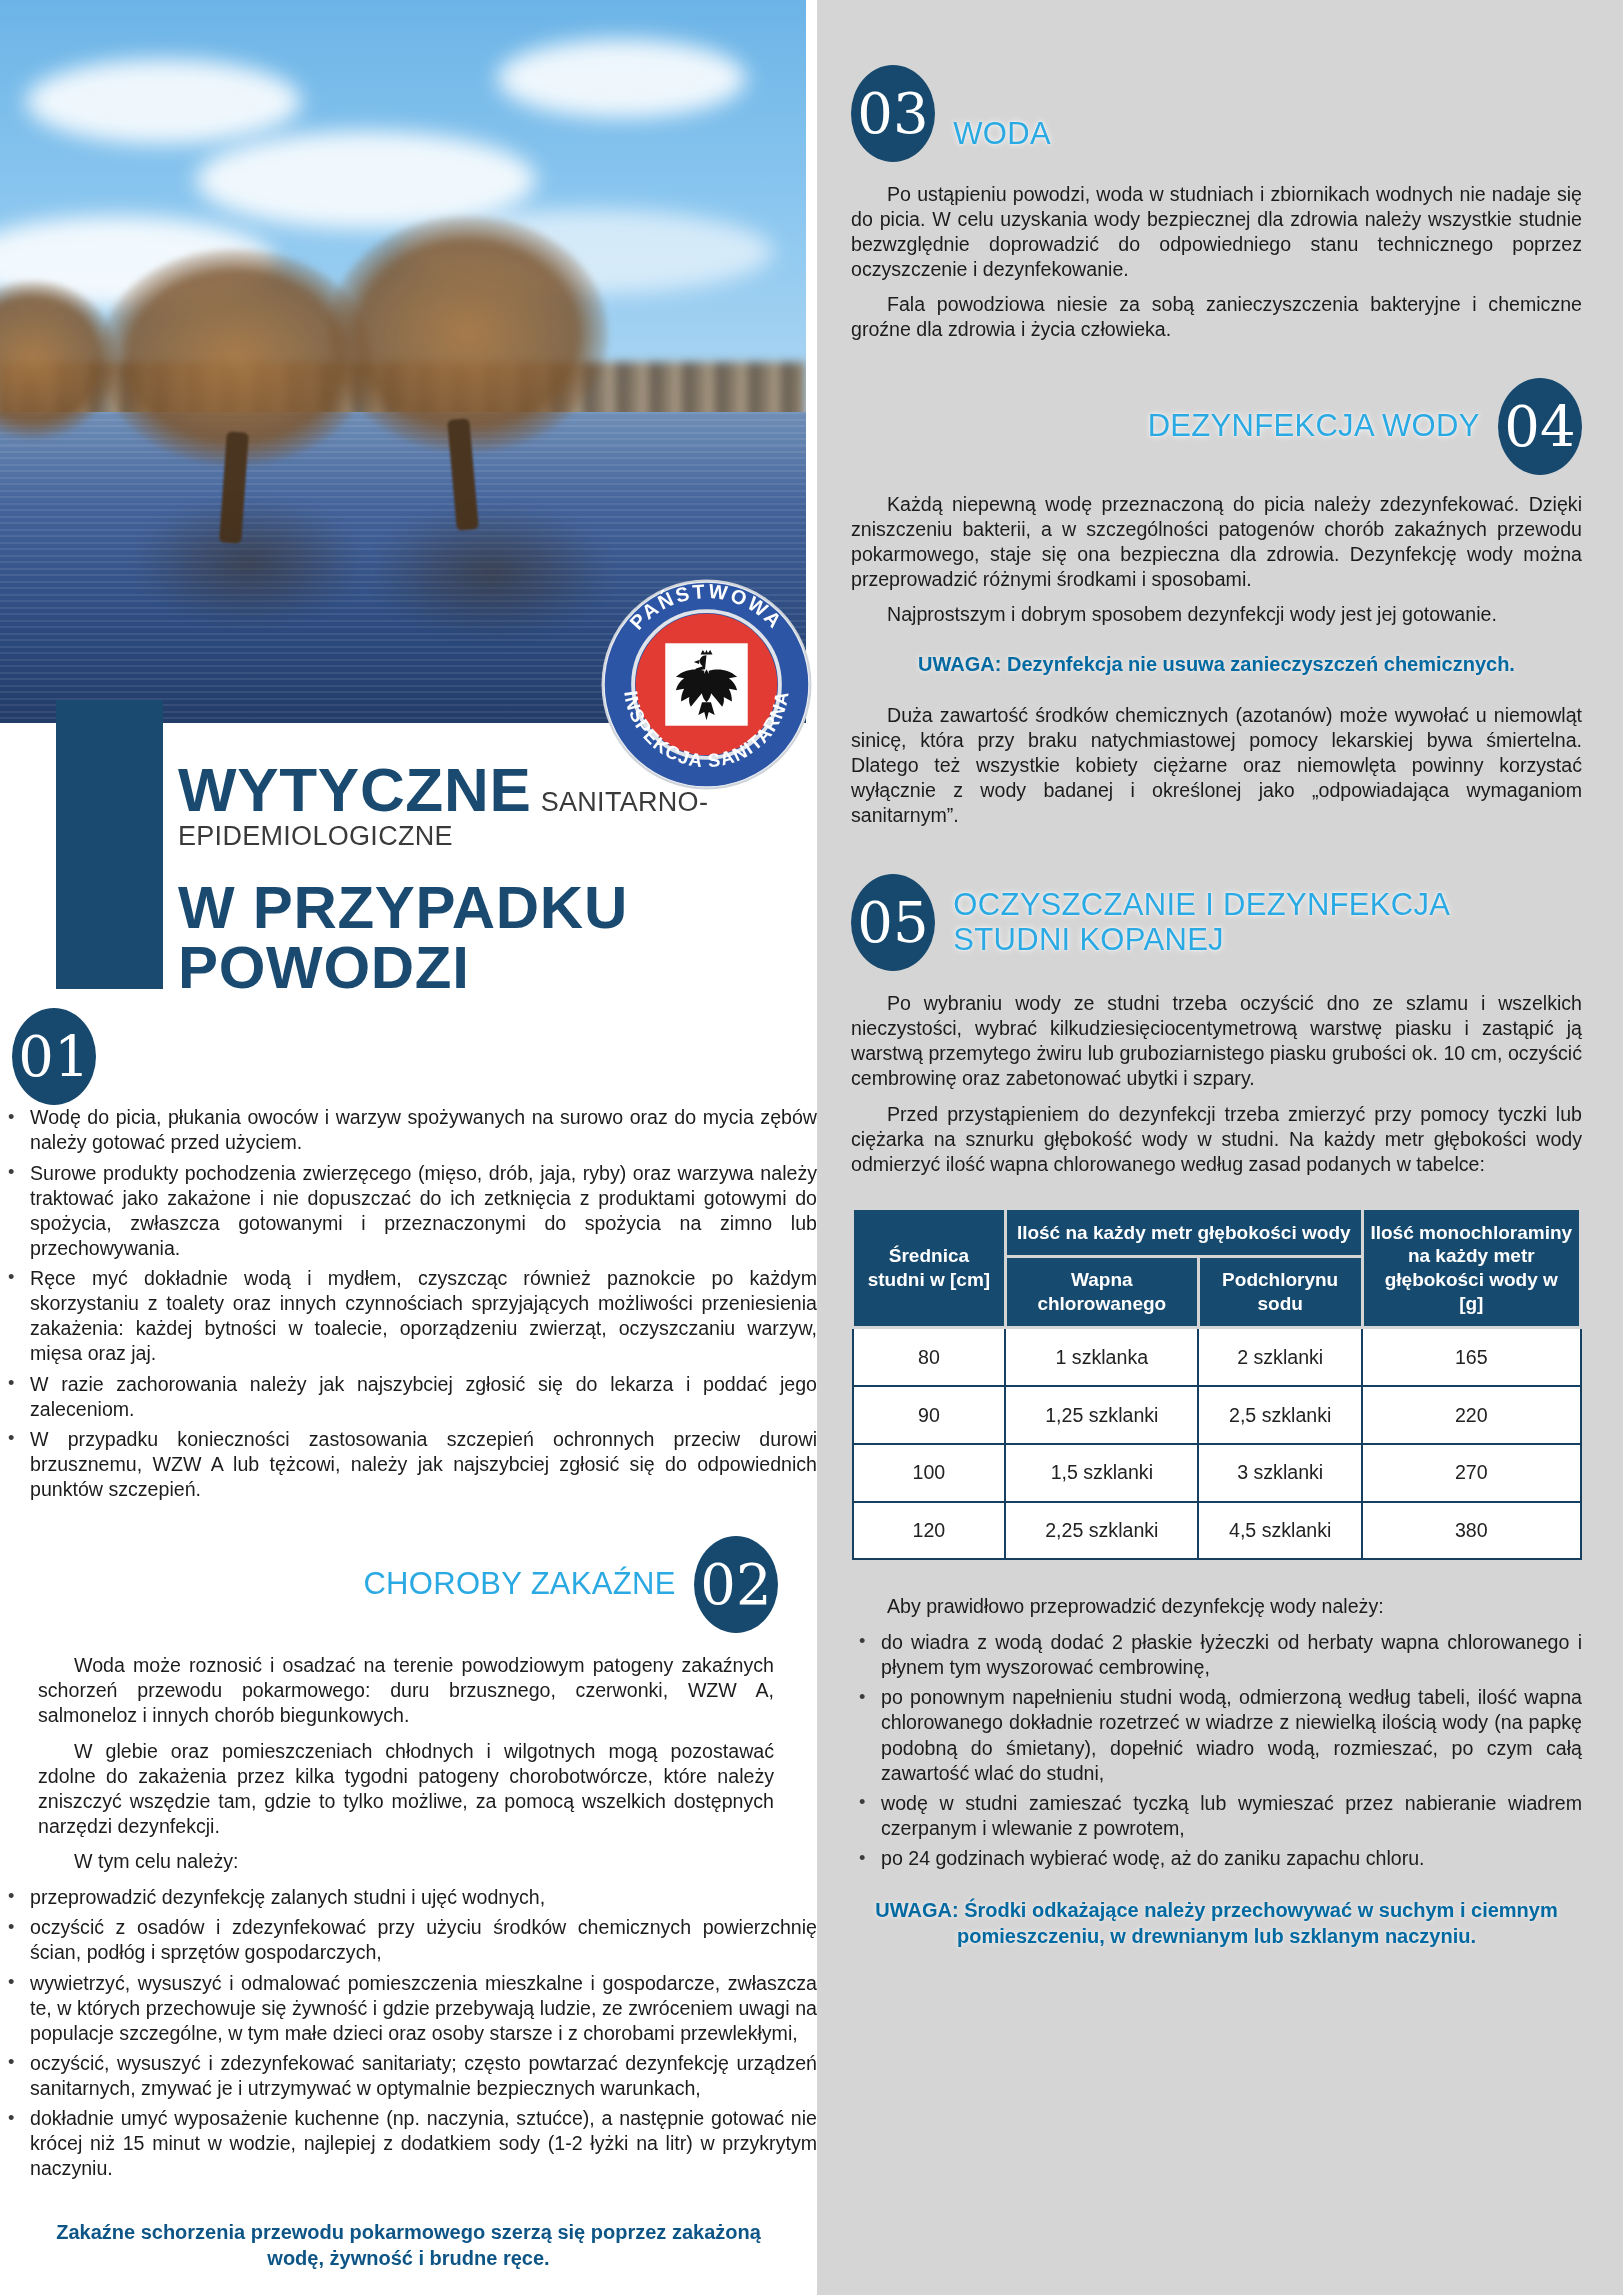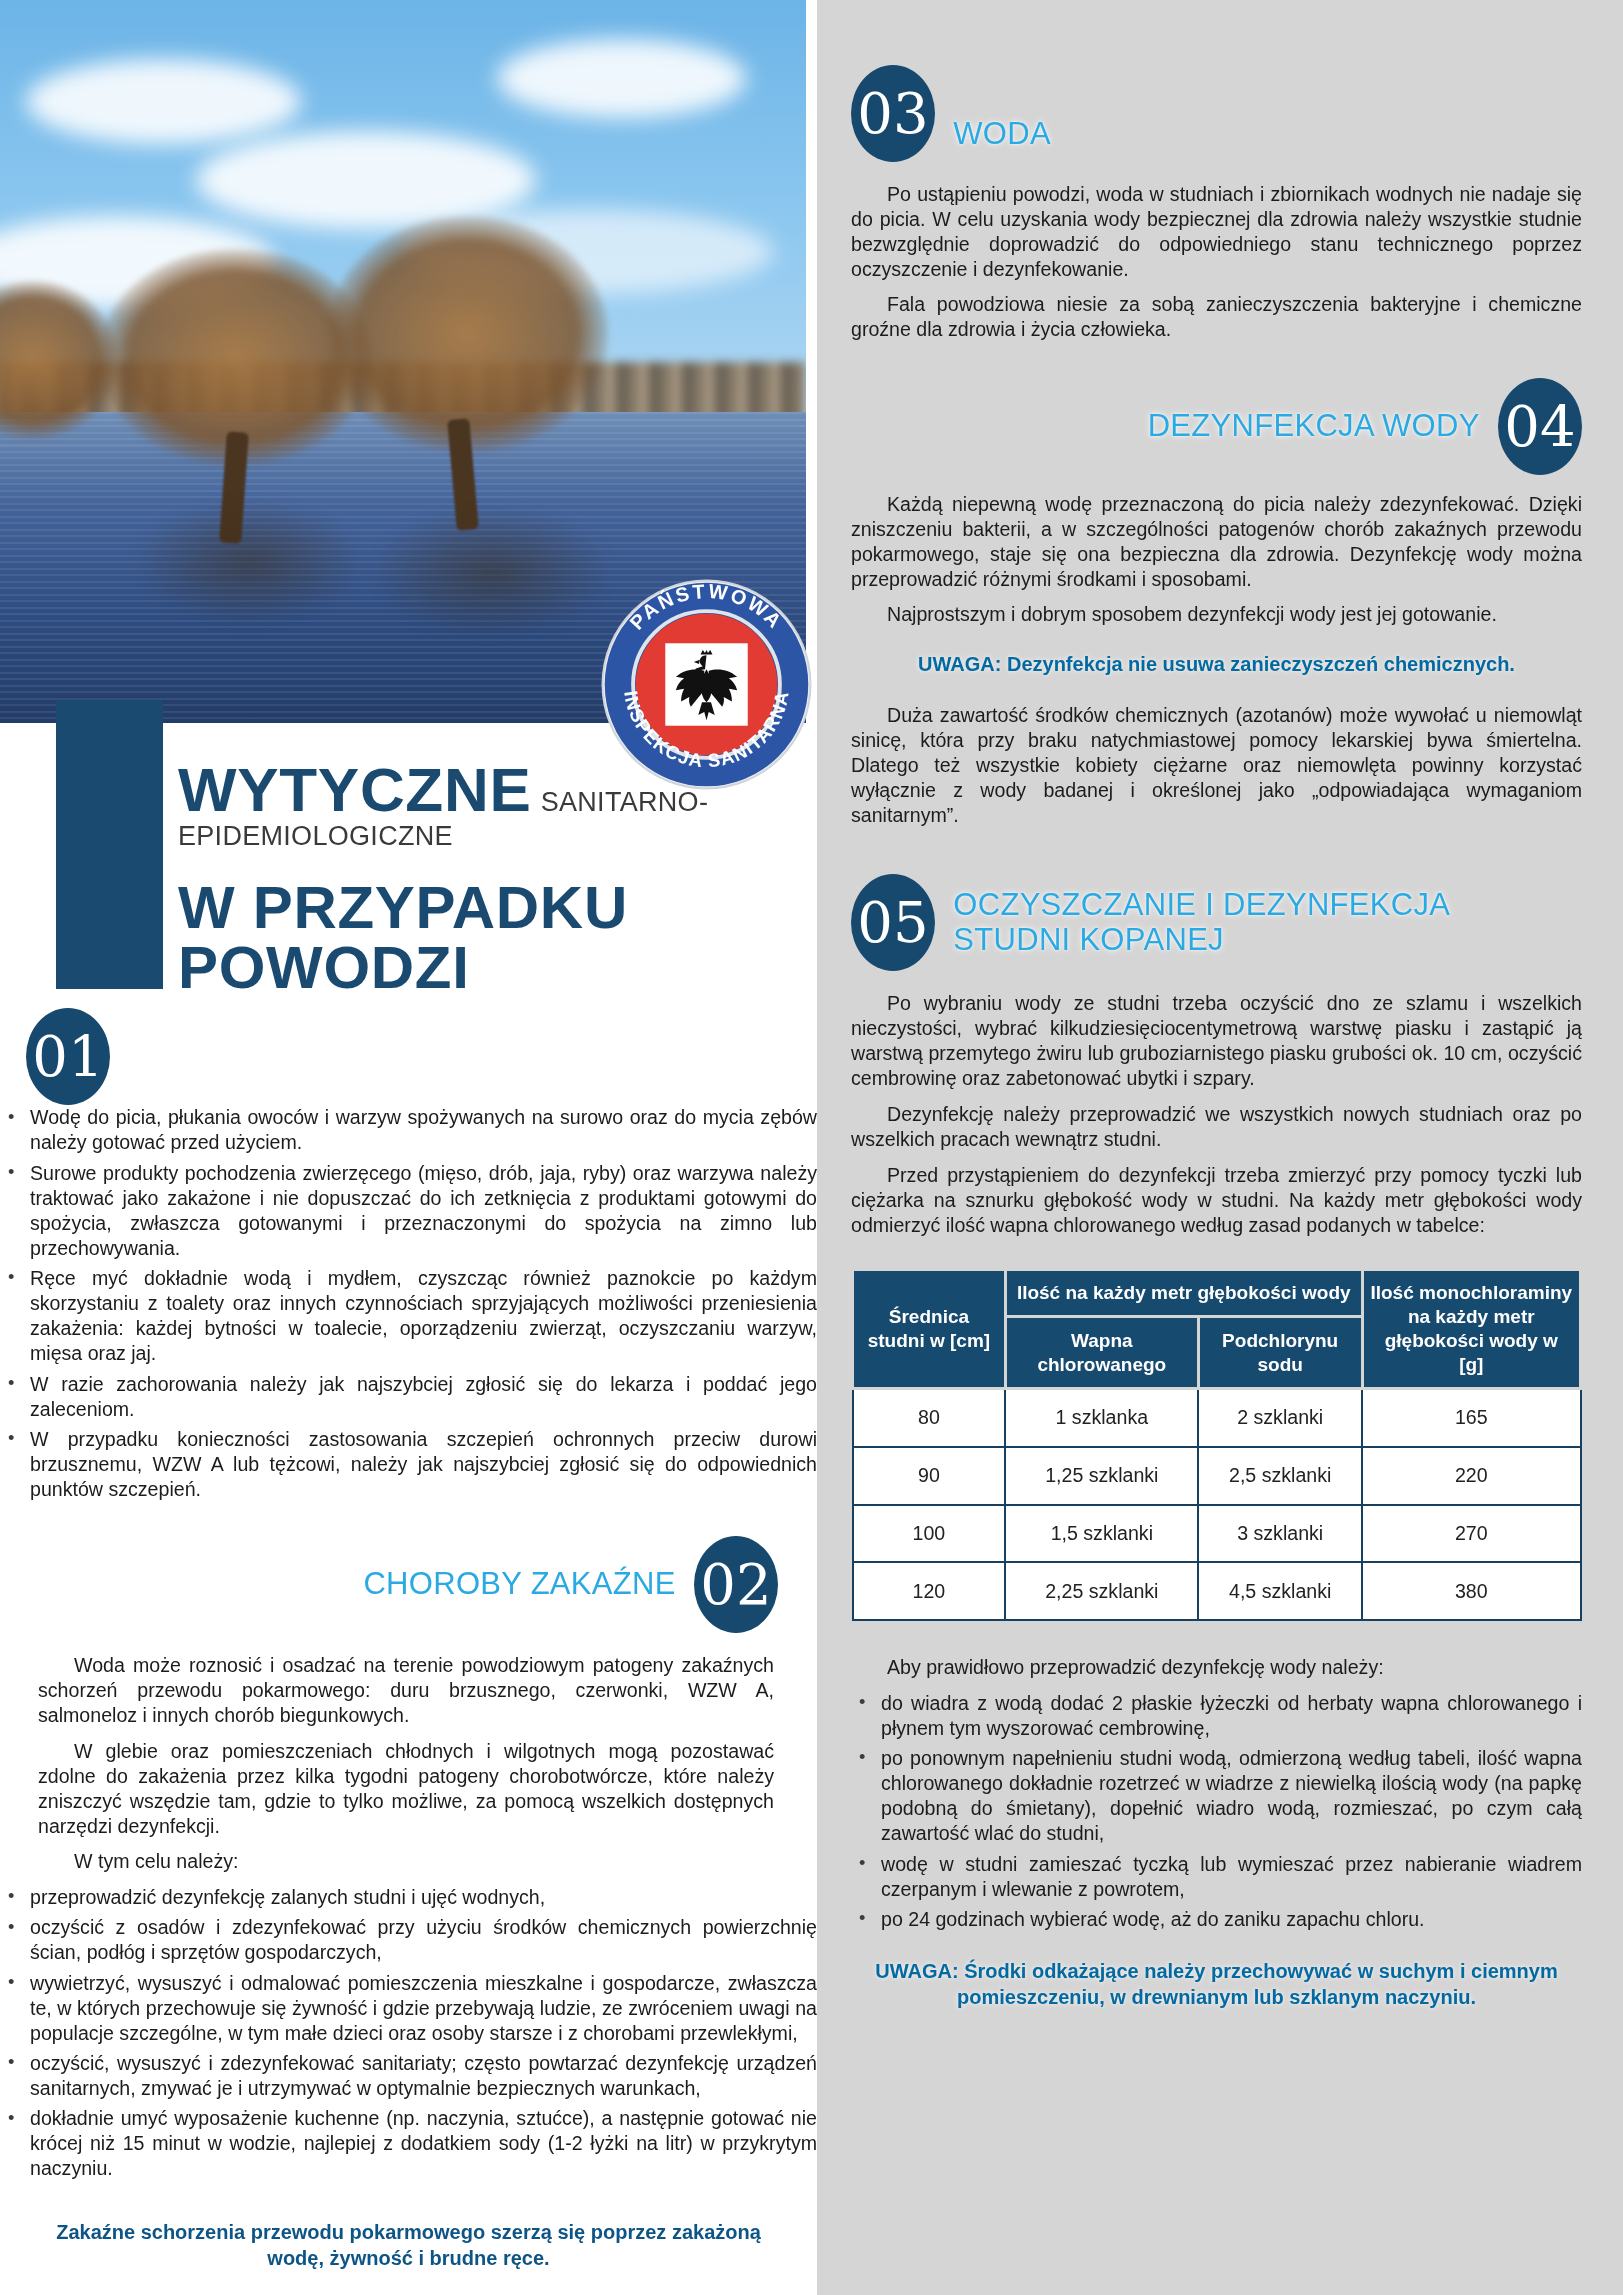--- a/index.html
+++ b/index.html
@@ -69,21 +69,21 @@
   p.just{margin:0 0 10.5px 0;text-indent:36px;}
   ul.doc{list-style:none;margin:0;padding:0;}
   ul.doc li{position:relative;padding-left:30px;margin-bottom:5.2px;}
   ul.doc li::before{content:"•";position:absolute;left:7.9px;top:-0.7px;color:#3c3c3c;font-size:18.3px;}
   .uwaga{
     font-size:20px;font-weight:bold;color:#0369a1;text-align:center;line-height:1.3;
     text-shadow:0 0 5.2px rgba(255,255,255,.9);
   }
   .lc-flow{position:absolute;left:0;top:990px;width:817px;}
   .lc-pad{padding:0 43px 0 38px;}
-  .s01-hdr{margin-left:26px;margin-top:18.3px;}
+  .s01-hdr{margin-left:12px;margin-top:18.3px;}
   .s01-bullets{margin:17px 43px 0 38px;}
   .s01-bullets li{margin-bottom:3.9px;}
   .s02-hdr{margin:34px 39px 0 0;}
   .s02-paras{margin-top:19.6px;}
   .s02-bullets{margin:9.2px 43px 0 38px;}
   .s02-bullets li{margin-bottom:13px;}
   .closing{
     margin:37px 46px 0 46px;font-size:20px;font-weight:bold;color:#0d5586;
     text-align:center;line-height:1.32;
   }
@@ -232,21 +232,20 @@
     </div>
 
     <div class="sec-header hdr-center s05-hdr">
       <div class="num-circle">
         <span>05</span>
       </div>
       <div class="sec-title s05-title">OCZYSZCZANIE I DEZYNFEKCJA STUDNI KOPANEJ</div>
     </div>
     <div class="s05-paras">
       <p class="just">Po wybraniu wody ze studni trzeba oczyścić dno ze szlamu i wszelkich nieczystości, wybrać kilkudziesięciocentymetrową warstwę piasku i zastąpić ją warstwą przemytego żwiru lub gruboziarnistego piasku grubości ok. 10 cm, oczyścić cembrowinę oraz zabetonować ubytki i szpary.</p>
-      <p class="just">Dezynfekcję należy przeprowadzić we wszystkich nowych studniach oraz po wszelkich pracach wewnątrz studni.</p>
       <p class="just">Przed przystąpieniem do dezynfekcji trzeba zmierzyć przy pomocy tyczki lub ciężarka na sznurku głębokość wody w studni. Na każdy metr głębokości wody odmierzyć ilość wapna chlorowanego według zasad podanych w tabelce:</p>
     </div>
 
     <table class="tbl">
       <colgroup>
         <col style="width:21%">
           <col style="width:26.5%">
           <col style="width:22.5%">
           <col style="width:30%">
       </colgroup>

